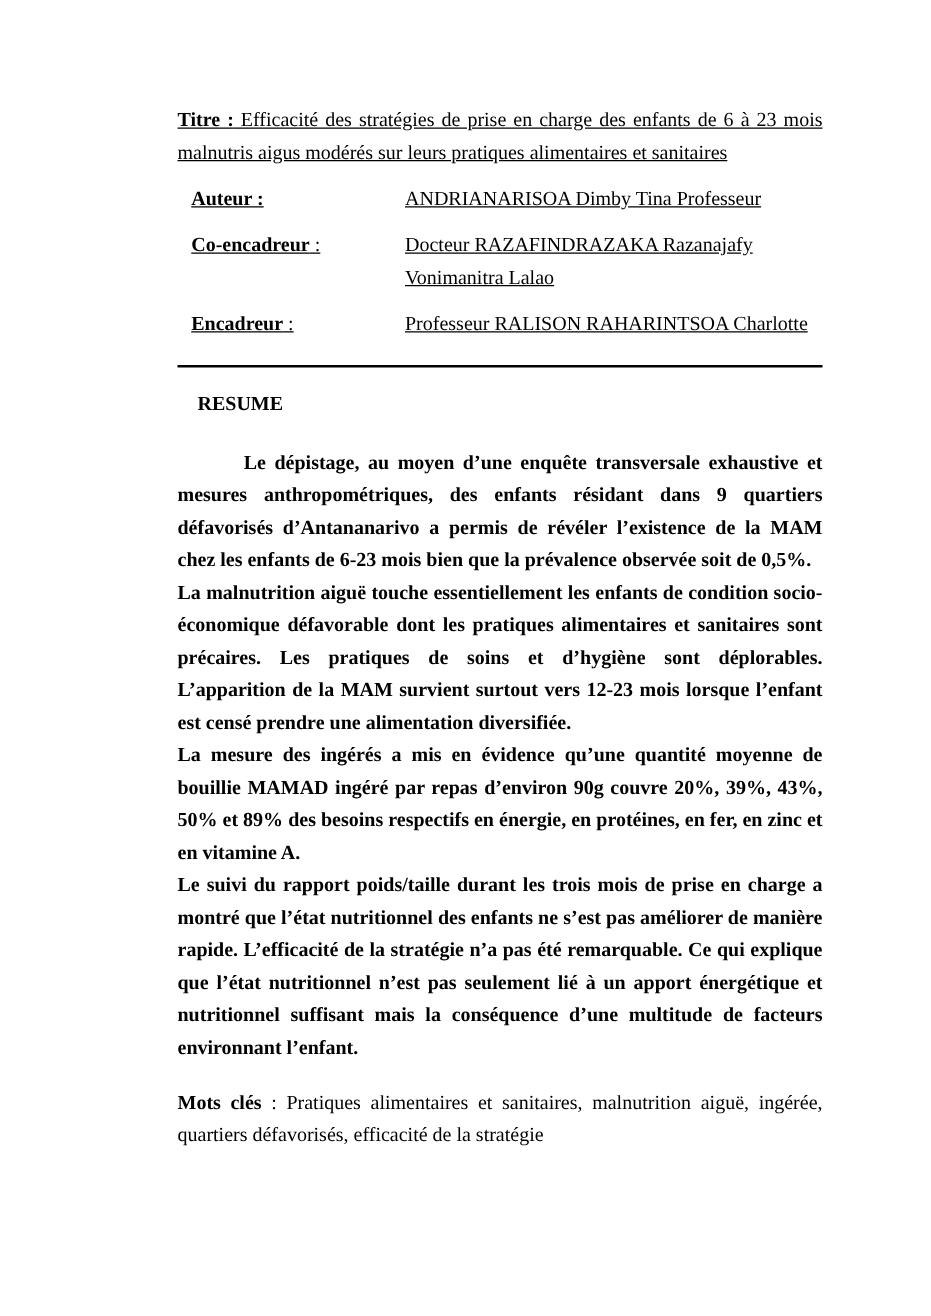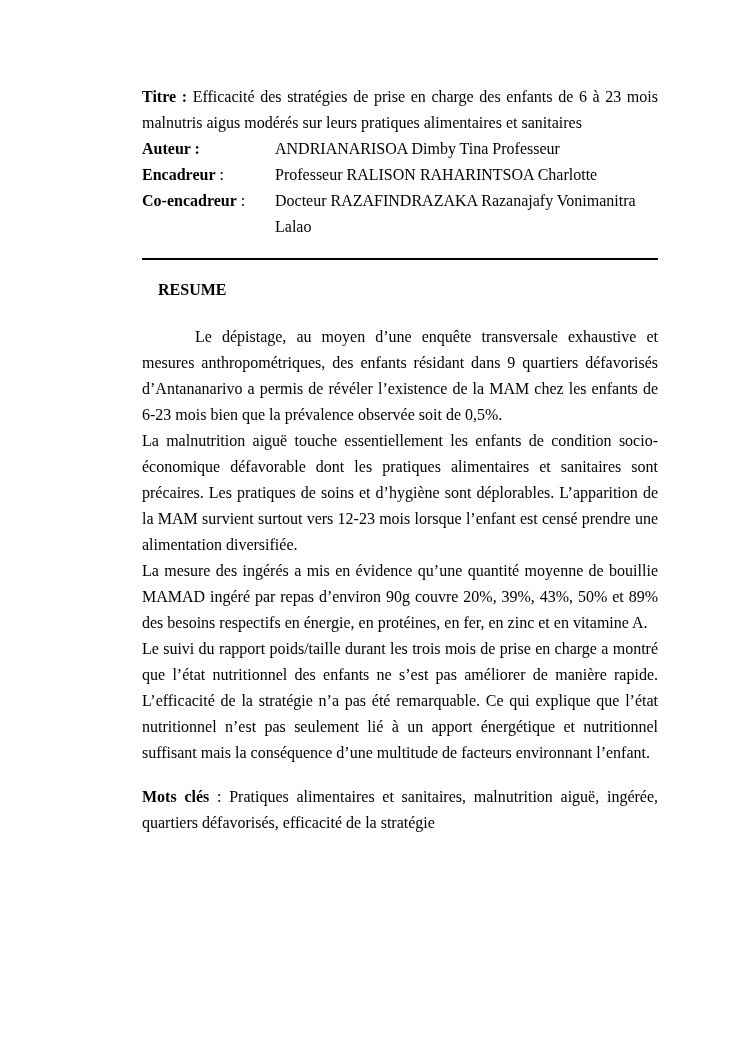--- a/index.html
+++ b/index.html
@@ -18,45 +18,48 @@
     overflow: hidden;
   }
   .page-content {
     position: absolute;
     left: 142px;
     top: 84px;
     width: 516px;
   }
   .header-block {
     border-bottom: 2.5px solid #000000;
-    padding-bottom: 18px;
+    padding-bottom: 8px;
+    text-decoration: underline;
   }
   .title-par {
     text-align: justify;
     margin: 0;
   }
   .bold { font-weight: bold; }
   .meta-row {
     display: flex;
-    margin: 0;
+    margin: 11px;
+    gap: 38px;
   }
   .meta-label {
     width: 133px;
     flex: 0 0 133px;
   }
   .meta-value {
     flex: 1;
   }
   .resume-heading {
     font-weight: bold;
     margin: 17px 0 0 16px;
   }
   .body-par {
     text-align: justify;
     margin: 0;
+    font-weight: bold;
   }
   .first-par {
     margin-top: 21px;
     text-indent: 53px;
   }
   .keywords-par {
     text-align: justify;
     margin: 18px 0 0 0;
   }
 </style>
@@ -67,27 +70,27 @@
 
   <div class="header-block">
     <p class="title-par"><span class="bold">Titre :</span><span> Efficacité des stratégies de prise en charge des enfants de 6 à 23 mois malnutris aigus modérés sur leurs pratiques alimentaires et sanitaires</span></p>
 
     <div class="meta-row">
       <span class="meta-label"><span class="bold">Auteur :</span><span></span></span>
       <span class="meta-value">ANDRIANARISOA Dimby Tina Professeur</span>
     </div>
 
     <div class="meta-row">
-      <span class="meta-label"><span class="bold">Encadreur</span><span> :</span></span>
-      <span class="meta-value">Professeur RALISON RAHARINTSOA Charlotte</span>
+      <span class="meta-label"><span class="bold">Co-encadreur</span><span> :</span></span>
+      <span class="meta-value">Docteur RAZAFINDRAZAKA Razanajafy Vonimanitra Lalao</span>
     </div>
 
     <div class="meta-row">
-      <span class="meta-label"><span class="bold">Co-encadreur</span><span> :</span></span>
-      <span class="meta-value">Docteur RAZAFINDRAZAKA Razanajafy Vonimanitra Lalao</span>
+      <span class="meta-label"><span class="bold">Encadreur</span><span> :</span></span>
+      <span class="meta-value">Professeur RALISON RAHARINTSOA Charlotte</span>
     </div>
   </div>
 
   <p class="resume-heading">RESUME</p>
 
   <p class="body-par first-par">Le dépistage, au moyen d’une enquête transversale exhaustive et mesures anthropométriques, des enfants résidant dans 9 quartiers défavorisés d’Antananarivo a permis de révéler l’existence de la MAM chez les enfants de 6-23 mois bien que la prévalence observée soit de 0,5%.</p>
   <p class="body-par">La malnutrition aiguë touche essentiellement les enfants de condition socio-économique défavorable dont les pratiques alimentaires et sanitaires sont précaires. Les pratiques de soins et d’hygiène sont déplorables. L’apparition de la MAM survient surtout vers 12-23 mois lorsque l’enfant est censé prendre une alimentation diversifiée.</p>
   <p class="body-par">La mesure des ingérés a mis en évidence qu’une quantité moyenne de bouillie MAMAD ingéré par repas d’environ 90g couvre 20%, 39%, 43%, 50% et 89% des besoins respectifs en énergie, en protéines, en fer, en zinc et en vitamine A.</p>
   <p class="body-par">Le suivi du rapport poids/taille durant les trois mois de prise en charge a montré que l’état nutritionnel des enfants ne s’est pas améliorer de manière rapide. L’efficacité de la stratégie n’a pas été remarquable. Ce qui explique que l’état nutritionnel n’est pas seulement lié à un apport énergétique et nutritionnel suffisant mais la conséquence d’une multitude de facteurs environnant l’enfant.</p>
 

